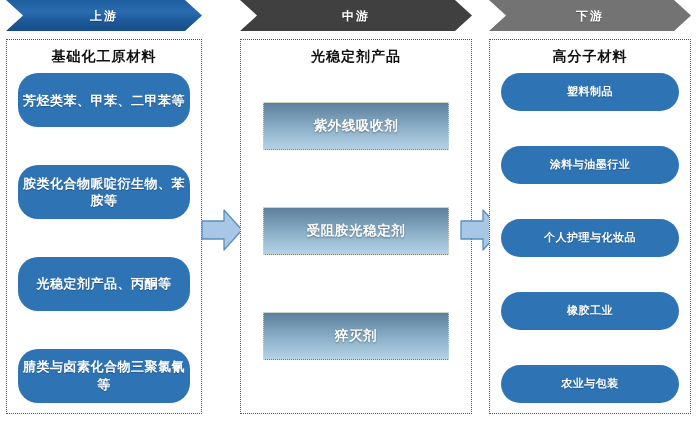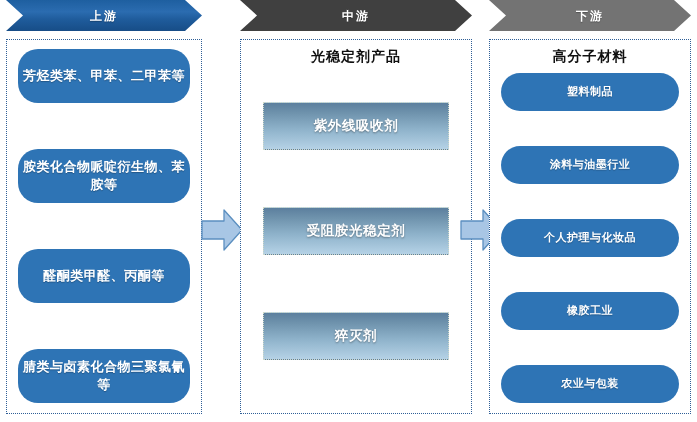--- a/index.html
+++ b/index.html
@@ -110,24 +110,25 @@
 </head>
 <body>
 
 <div class="canvas">
 
   <div class="stage up">
     <div class="banner up">
       <span class="banner-label">上游</span>
     </div>
     <div class="panel">
+      <div class="panel-title">基础化工原材料</div>
       <div class="items">
         <div class="chip">芳烃类苯、甲苯、二甲苯等</div>
         <div class="chip">胺类化合物哌啶衍生物、苯胺等</div>
-        <div class="chip">醛酮类甲醛、丙酮等</div>
+        <div class="chip">光稳定剂产品、丙酮等</div>
         <div class="chip">腈类与卤素化合物三聚氯氰等</div>
       </div>
     </div>
   </div>
 
   <div class="connector a">
     <svg viewBox="0 0 42 44" xmlns="http://www.w3.org/2000/svg">
       <polygon points="1,13 23,13 23,2 41,22 23,42 23,31 1,31" fill="#a8c6e5" stroke="#5b8fc0" stroke-width="1.3" stroke-linejoin="round"></polygon>
     </svg>
   </div>

